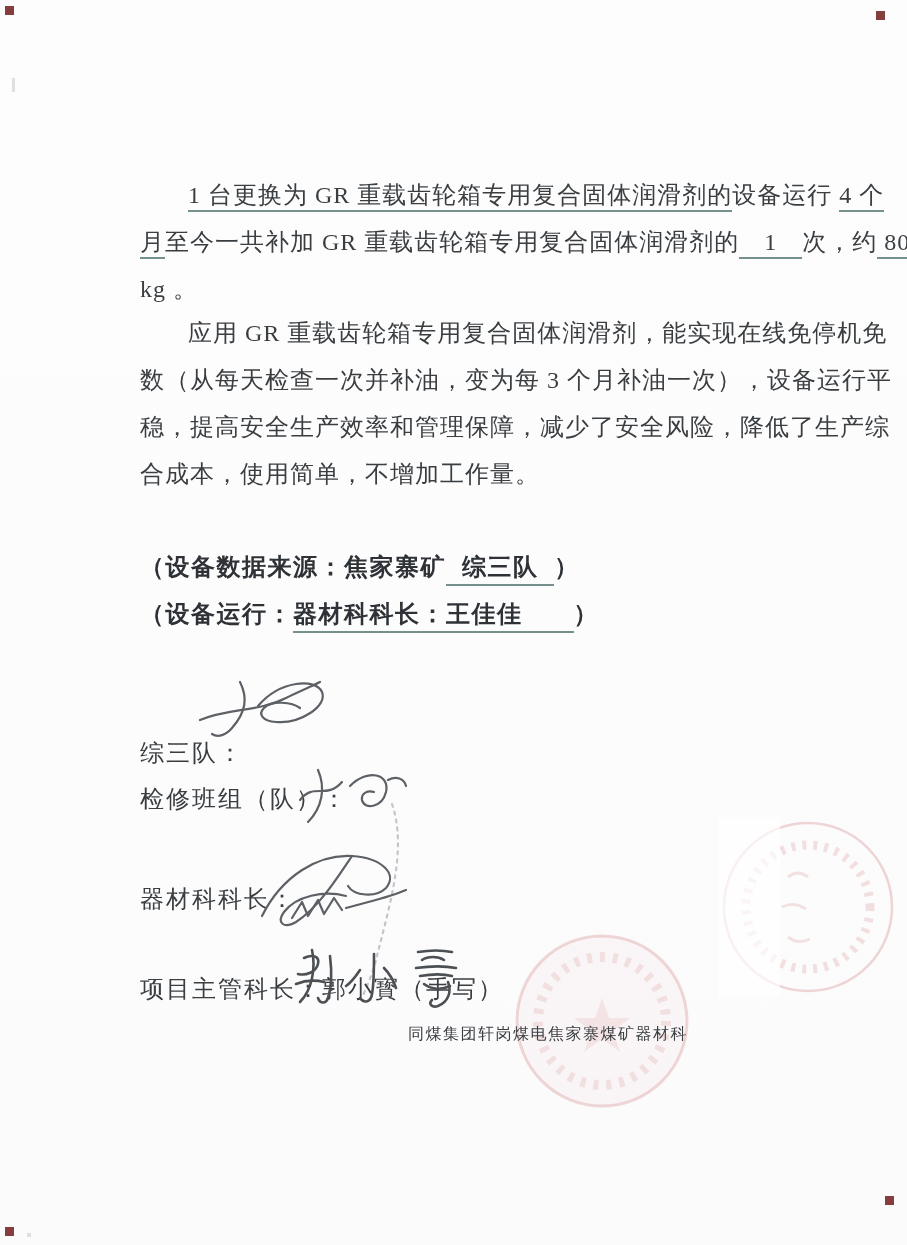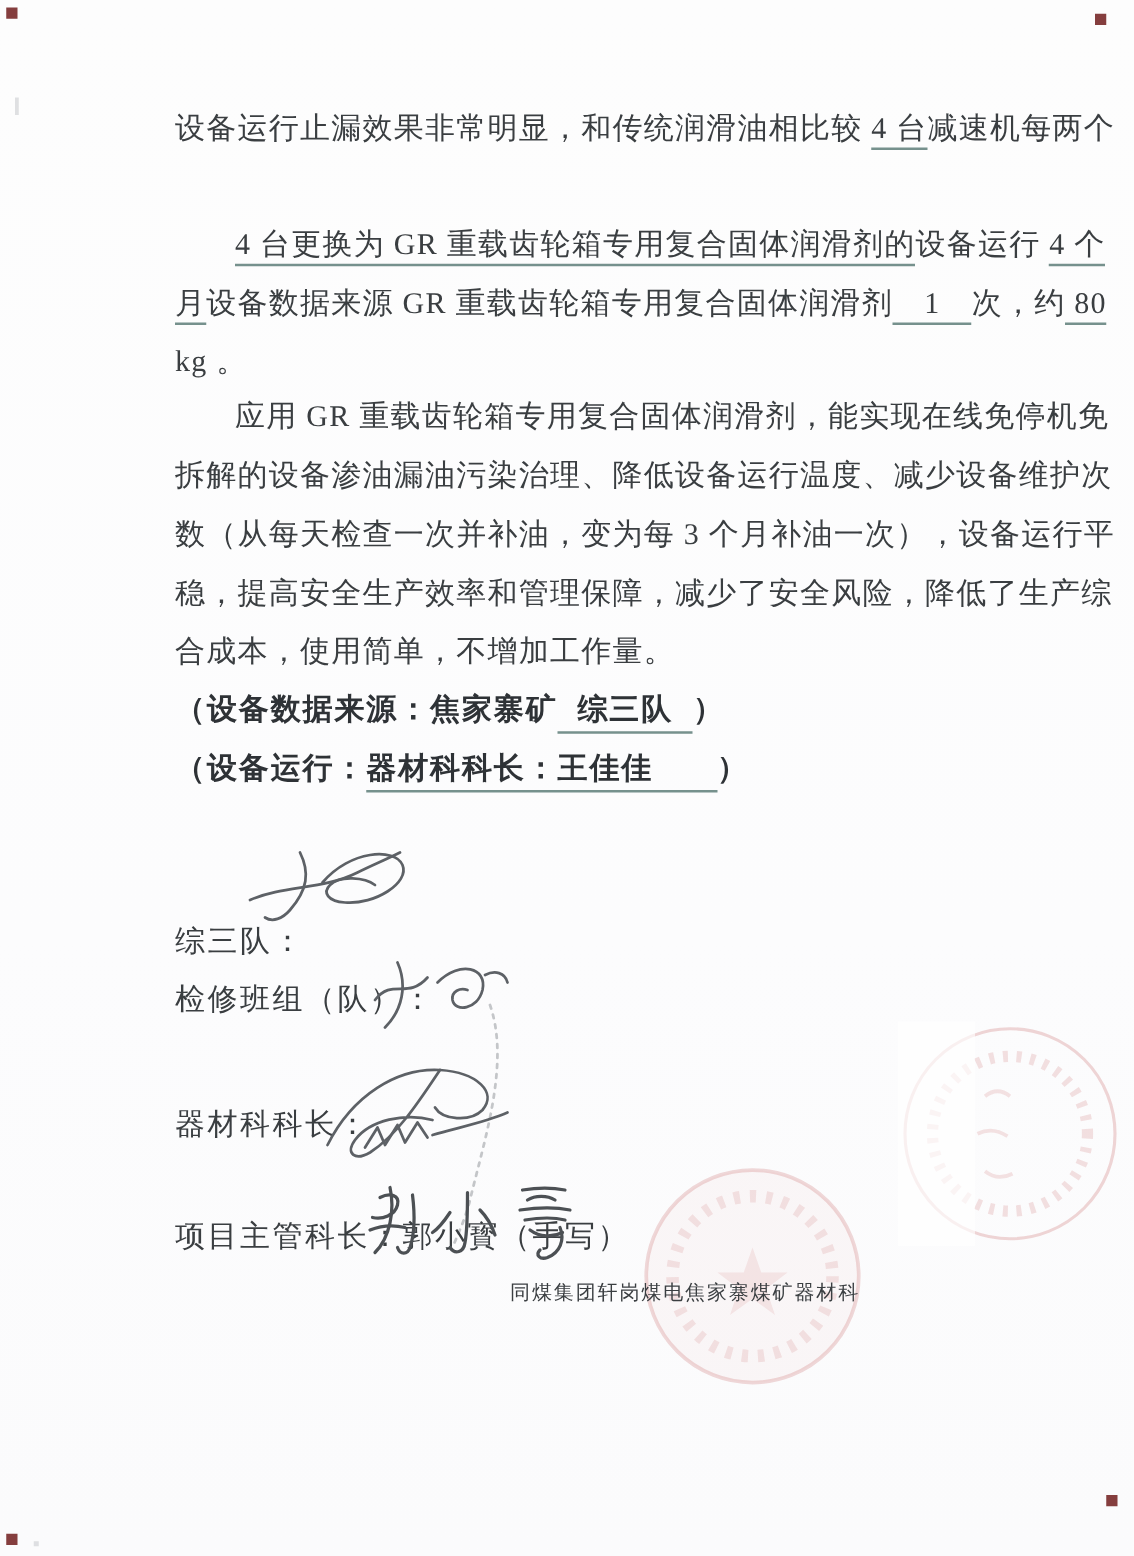--- a/index.html
+++ b/index.html
@@ -60,32 +60,30 @@
     <circle cx="90" cy="90" r="84" fill="none" stroke="#c04848" stroke-opacity="0.22" stroke-width="2.5"></circle>
     <circle cx="90" cy="90" r="62" fill="none" stroke="#c04848" stroke-opacity="0.16" stroke-width="9" stroke-dasharray="4 7"></circle>
     <path d="M70,60 q10,-8 20,0 M64,90 q12,-6 24,2 M70,120 q10,8 22,2" stroke="#c04848" stroke-opacity="0.15" stroke-width="3" fill="none"></path>
     <rect x="0" y="0" width="62" height="180" fill="#ffffff" opacity="0.65"></rect>
   </svg>
 
   <div class="speck" style="left:12px;top:78px;width:3px;height:14px;"></div>
   <div class="speck" style="left:27px;top:1233px;width:4px;height:4px;"></div>
 
   <div class="para" id="para1">
-      <div class="line"><span>设备运行止漏效果非常明显，和传统润滑油相比较 </span><span class="u">4 台</span><span>减速机每两个</span></div>
     </div>
 
   <div class="para indent-first" id="para2">
-      <div class="line"><span class="u">4 台更换为 GR 重载齿轮箱专用复合固体润滑剂的</span><span>设备运行 </span><span class="u">4 个</span></div>
-      <div class="line"><span class="u">月</span><span>设备数据来源 GR 重载齿轮箱专用复合固体润滑剂</span><span class="u">　1　</span><span>次，约</span><span class="u"> 80</span></div>
+      <div class="line"><span class="u">1 台更换为 GR 重载齿轮箱专用复合固体润滑剂的</span><span>设备运行 </span><span class="u">4 个</span></div>
+      <div class="line"><span class="u">月</span><span>至今一共补加 GR 重载齿轮箱专用复合固体润滑剂的</span><span class="u">　1　</span><span>次，约</span><span class="u"> 80</span></div>
       <div class="line"><span>kg 。</span></div>
     </div>
 
   <div class="para indent-first" id="para3">
       <div class="line"><span>应用 GR 重载齿轮箱专用复合固体润滑剂，能实现在线免停机免</span></div>
-      <div class="line"><span>拆解的设备渗油漏油污染治理、降低设备运行温度、减少设备维护次</span></div>
       <div class="line"><span>数（从每天检查一次并补油，变为每 3 个月补油一次），设备运行平</span></div>
       <div class="line"><span>稳，提高安全生产效率和管理保障，减少了安全风险，降低了生产综</span></div>
       <div class="line"><span>合成本，使用简单，不增加工作量。</span></div>
     </div>
 
   <div class="noted" id="noted1"><span>（设备数据来源：焦家寨矿</span><span class="u"> 综三队 </span><span>）</span></div>
   <div class="noted" id="noted2"><span>（设备运行：</span><span class="u">器材科科长：王佳佳　　</span><span>）</span></div>
 
   <div class="sig-label" id="sig-label-1">综三队：</div>
   <svg class="sig" id="sig1" style="left:188px;top:668px;" width="150" height="80" viewBox="0 0 150 80">

